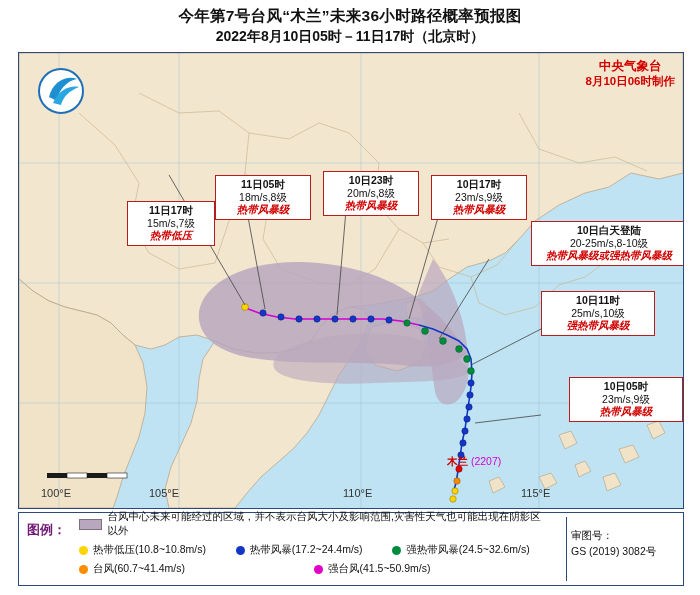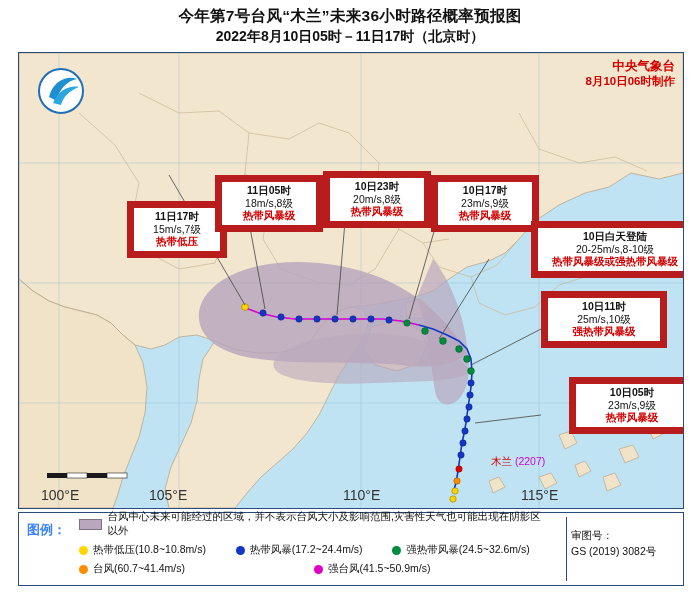--- a/index.html
+++ b/index.html
@@ -28,61 +28,61 @@
     overflow:hidden;
   }
   .map-inner{position:absolute;inset:0;}
 
   svg.mapsvg{position:absolute;left:0;top:0;}
 
   
   .org{
     position:absolute;right:8px;top:6px;text-align:right;line-height:15px;
   }
-  .org .l1{color:#d30000;font-size:12.5px;font-weight:bold;}
+  .org .l1{color:#d30000;font-size:12.5px;font-weight:bold;text-align:center;}
   .org .l2{color:#d30000;font-size:11.5px;font-weight:bold;}
 
   
   .callout{
     position:absolute;
     background:#ffffff;
-    border:7px solid #b91c1c;
+    border:1px solid #b91c1c;
     padding:2px 4px 3px 4px;
     font-size:10.5px;
     line-height:12.5px;
     color:#111;
     white-space:nowrap;
     text-align:center;
   }
-  .callout .red{color:#d00000;font-weight:bold;}
+  .callout .red{color:#d00000;font-weight:bold;font-style:italic;}
   .callout .t{font-weight:bold;color:#111;}
 
   
   .legend{
     position:absolute;left:18px;top:512px;width:664px;height:72px;
     border:1px solid #2b4a7a;background:#fff;
   }
   .legend-title{
-    position:absolute;left:8px;top:8px;font-size:13px;font-weight:bold;color:#3b82f6;
+    position:absolute;left:8px;top:8px;font-size:13px;font-weight:bold;color:#701a75;
   }
   .legend-rows{position:absolute;left:60px;top:6px;width:470px;}
   .lrow{display:flex;align-items:flex-end;height:19px;}
   .lcell{display:flex;align-items:center;width:235px;font-size:10.5px;color:#111;}
   .lcell .swatch{margin-right:5px;display:inline-block;}
   .shade-sw{width:22px;height:9px;background:#b9a7bd;border:1px solid #7d7080;}
   .dot{width:9px;height:9px;border-radius:50%;display:inline-block;}
   .vert-div{
     position:absolute;right:116px;top:4px;width:1px;height:64px;background:#2b4a7a;
   }
   .approval{
     position:absolute;right:8px;top:14px;width:104px;font-size:10.5px;color:#111;line-height:16px;
   }
 
   
-  .axlab{position:absolute;font-size:14px;color:#333;}
+  .axlab{position:absolute;font-size:11px;color:#333;}
 </style>
 </head>
 <body>
 
 <div class="wrap">
 
   <div class="title-block">
     <div class="title-line1">今年第7号台风“木兰”未来36小时路径概率预报图</div>
     <div class="title-line2">2022年8月10日05时－11日17时（北京时）</div>
   </div>
@@ -264,21 +264,21 @@
         <div class="red">强热带风暴级</div>
       </div>
 
       <div class="callout" style="left:522px;top:324px;width:104px;margin-left:28px;">
         <div class="t">10日05时</div>
         <div>23m/s,9级</div>
         <div class="red">热带风暴级</div>
       </div>
 
       <div style="position:absolute;left:428px;top:402px;font-size:10.5px;white-space:nowrap;">
-        <span style="color:#d00000;font-weight:normal;margin-left:44px;">木兰</span>
+        <span style="color:#d00000;font-weight:bold;">木兰</span>
         <span style="color:#d400d4;">(2207)</span>
       </div>
 
       <div class="axlab" style="left:22px;top:434px;">100°E</div>
       <div class="axlab" style="left:130px;top:434px;">105°E</div>
       <div class="axlab" style="left:324px;top:434px;">110°E</div>
       <div class="axlab" style="left:502px;top:434px;">115°E</div>
     </div>
   </div>
 

